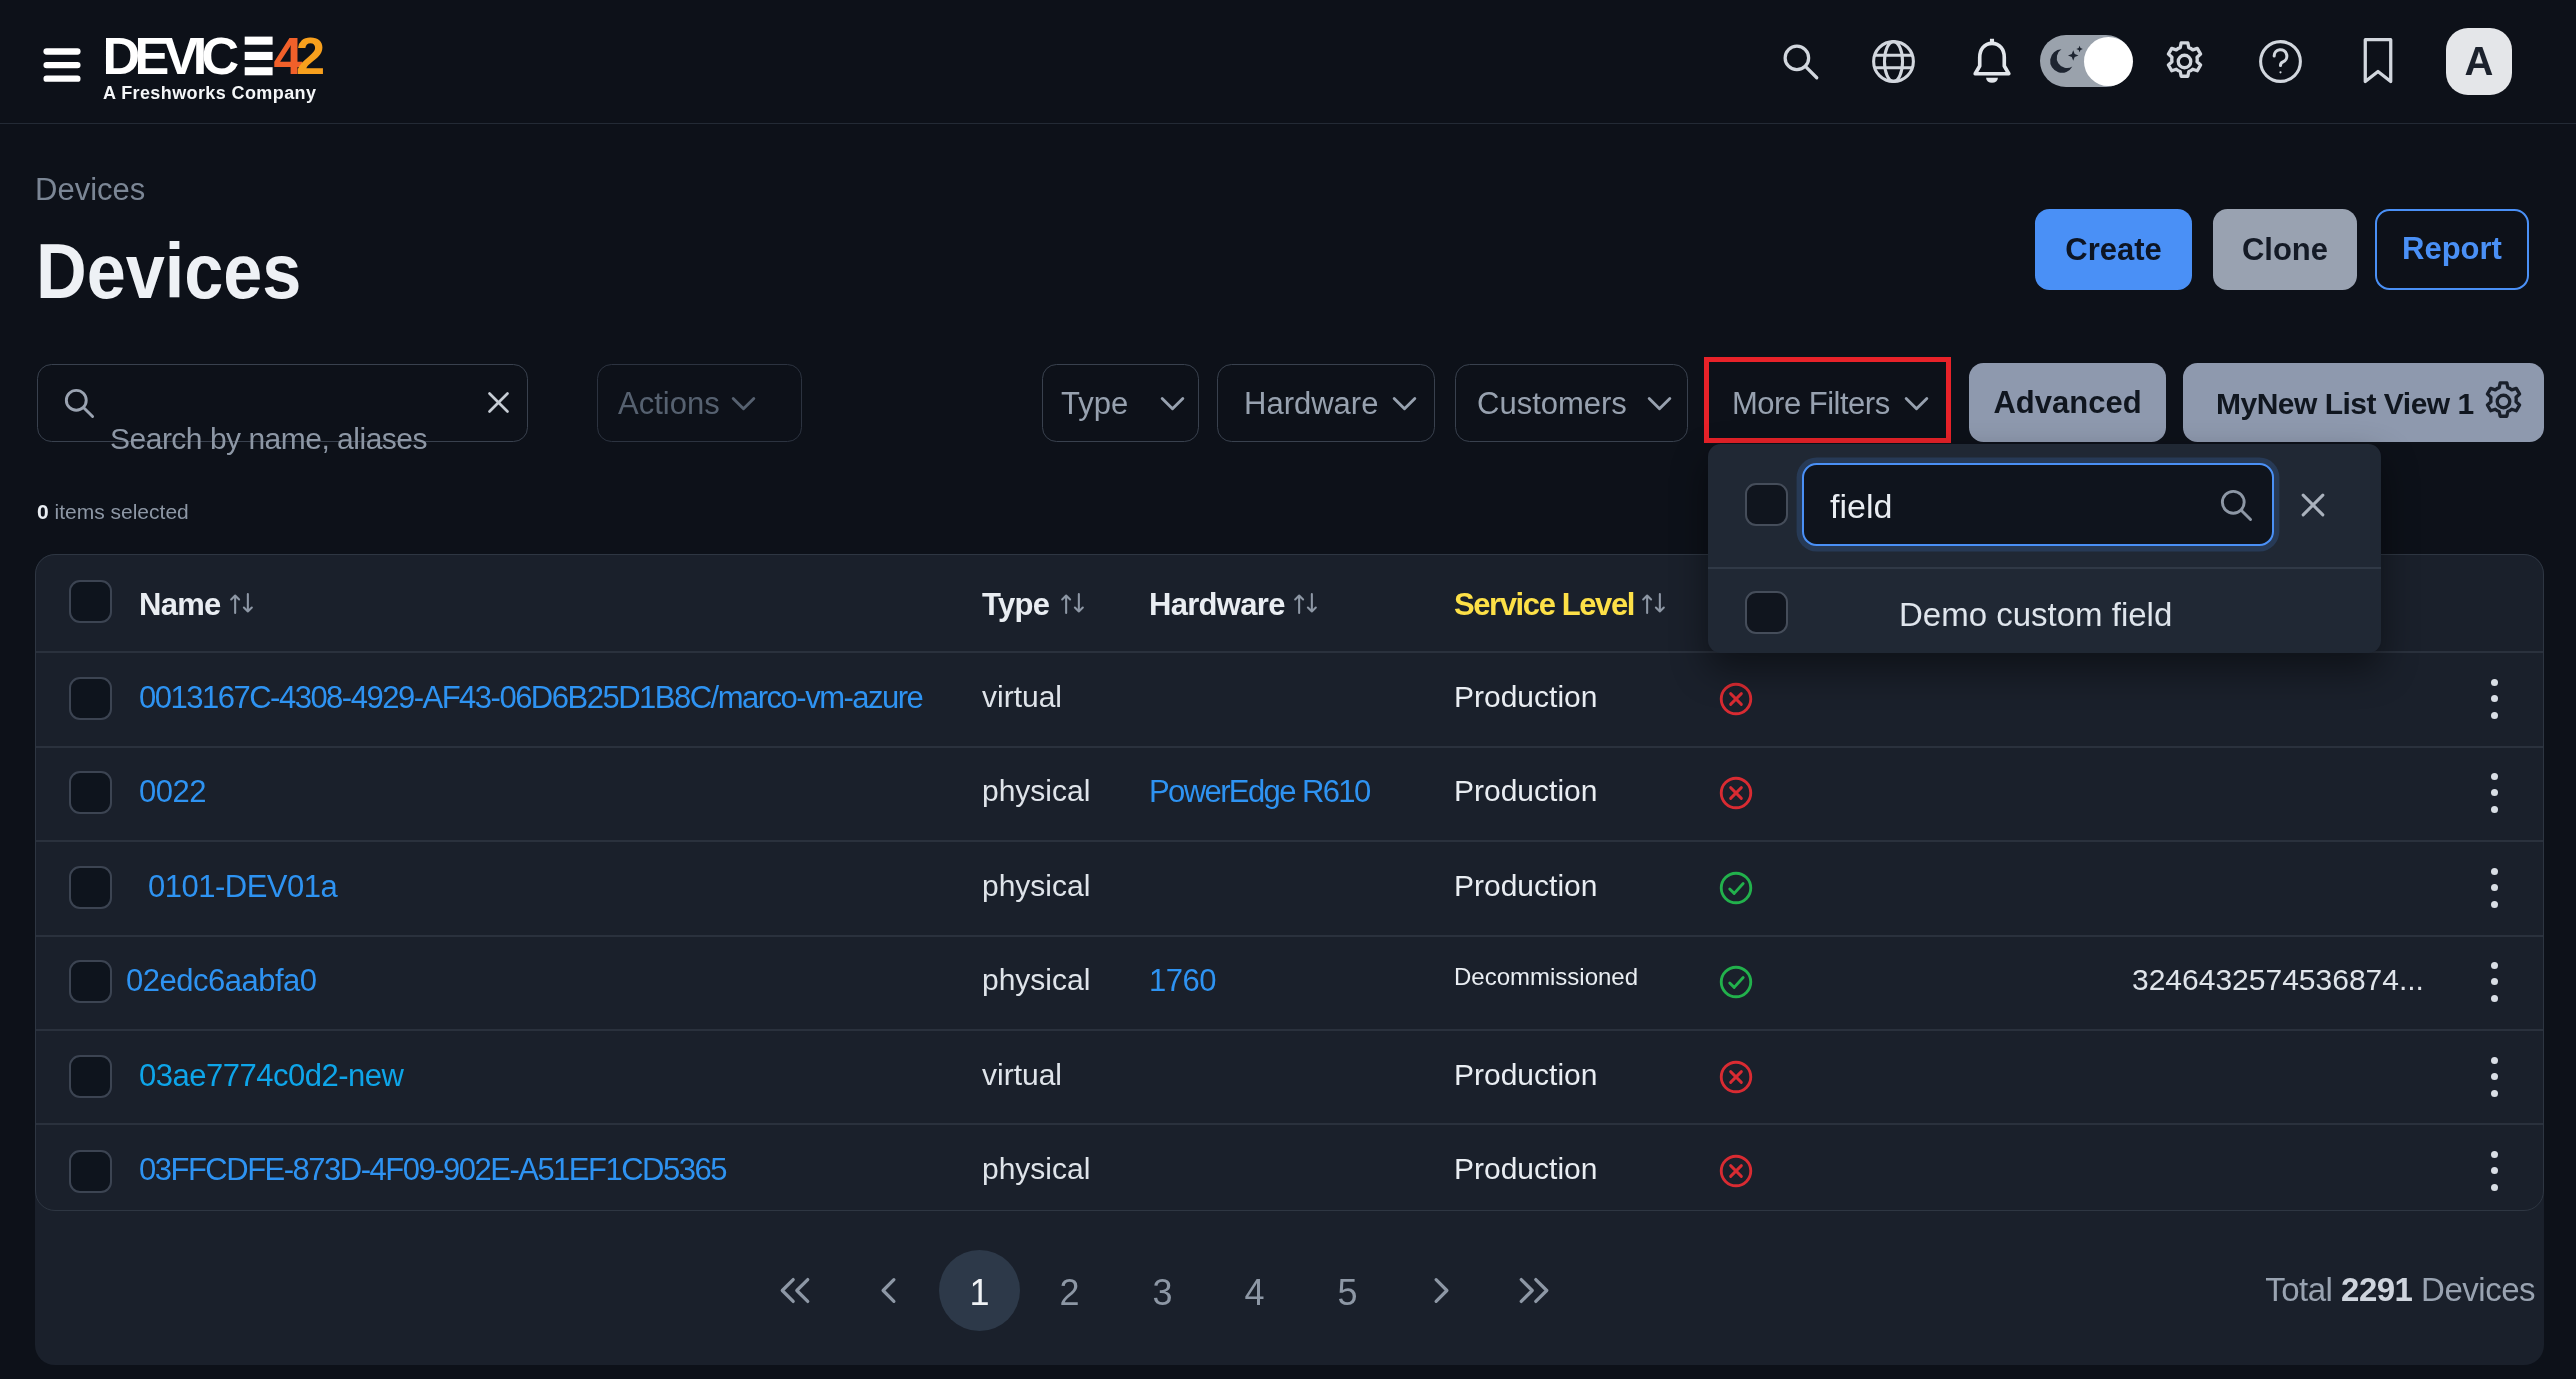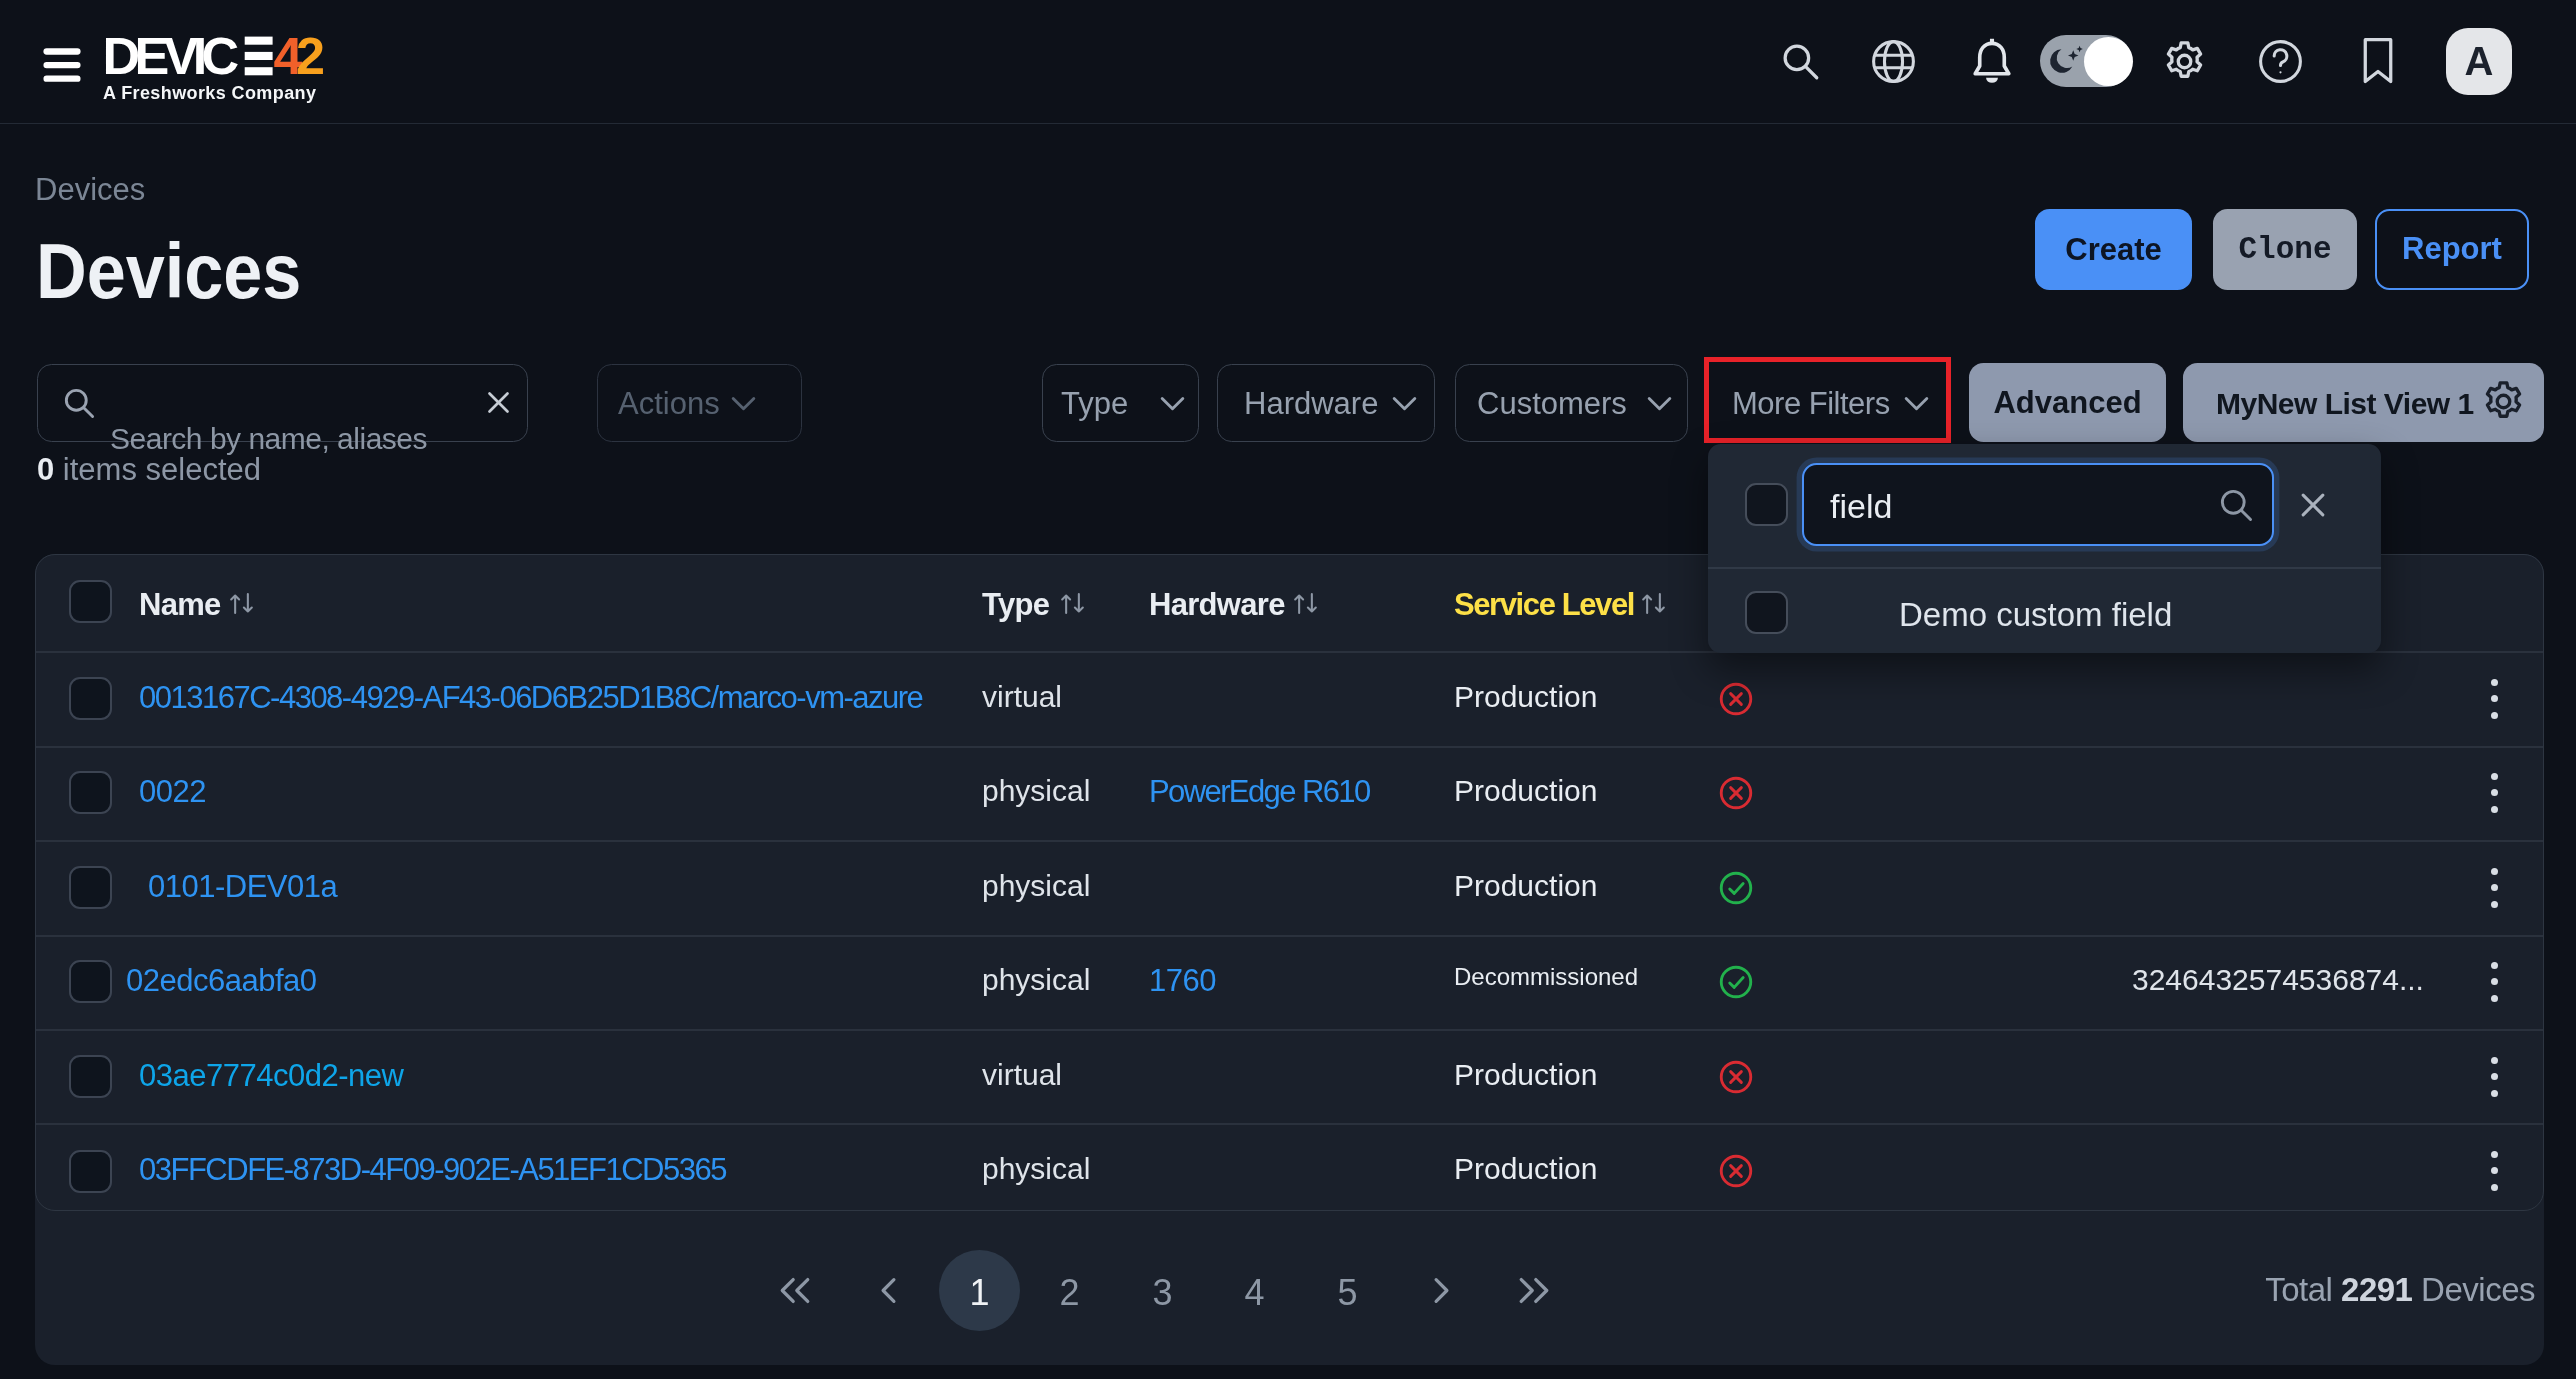--- a/index.html
+++ b/index.html
@@ -68,21 +68,21 @@
 <svg class="abs" style="left:2358px;top:36px;" width="40" height="51" viewBox="0 0 44 56" fill="none" stroke="#d2d7de" stroke-width="3.6" stroke-linejoin="round">
   <path d="M8 4 H36 V50 L22 39 L8 50 Z"></path>
 </svg>
 
 <div class="abs" style="left:2446px;top:28px;width:66px;height:67px;border-radius:22px;background:#e4e6e9;text-align:center;line-height:67px;font-size:40px;font-weight:bold;color:#1c222d;">A</div>
 
 <div class="abs" style="left:35px;top:172px;font-size:31px;color:#7b8695;">Devices</div>
 <div class="abs" style="left:36px;top:226px;font-size:78px;font-weight:bold;color:#eef1f5;transform:scaleX(0.90);transform-origin:0 0;">Devices</div>
 
 <div class="abs" style="left:2035px;top:209px;width:157px;height:81px;border-radius:14.5px;background:#4a90f6;color:#0d1524;font-size:31px;font-weight:bold;text-align:center;line-height:81px;">Create</div>
-<div class="abs" style="left:2213px;top:209px;width:144px;height:81px;border-radius:14.5px;background:#99a2b1;color:#141a26;font-size:31px;font-weight:bold;text-align:center;line-height:81px;font-family:Liberation Mono, monospace;">Clone</div>
+<div class="abs" style="left:2213px;top:209px;width:144px;height:81px;border-radius:14.5px;background:#99a2b1;color:#141a26;font-size:31px;font-weight:bold;text-align:center;line-height:81px;">Clone</div>
 <div class="abs" style="left:2375px;top:209px;width:154px;height:81px;border-radius:14.5px;border:2.7px solid #4a90f6;color:#4a90f6;font-size:31px;font-weight:bold;text-align:center;line-height:75px;">Report</div>
 
 <div class="abs" style="left:37px;top:364px;width:491px;height:78px;border:1.8px solid #39414e;border-radius:14.5px;"></div>
 <svg class="abs" style="left:60px;top:384px;" width="38" height="38" viewBox="0 0 42 42" fill="none" stroke="#9aa3b1" stroke-width="3.2">
   <circle cx="18" cy="18" r="11"></circle>
     <line x1="26.5" y1="26.5" x2="36" y2="36" stroke-linecap="round"></line>
 </svg>
 <div class="abs" style="left:110px;top:386px;font-size:30px;letter-spacing:-0.5px;color:#8d97a5;margin-top:36px;">Search by name, aliases</div>
 <svg class="abs" style="left:485px;top:389px;" width="27" height="27" viewBox="0 0 30 30" stroke="#c6ccd4" stroke-width="3" stroke-linecap="round">
   <line x1="5" y1="5" x2="25" y2="25"></line>
@@ -121,21 +121,21 @@
 
 <div class="abs" style="left:1969px;top:363px;width:197px;height:79px;border-radius:14.5px;background:#8e99ae;color:#10161f;font-size:31px;font-weight:bold;text-align:center;line-height:79px;">Advanced</div>
 
 <div class="abs" style="left:2183px;top:363px;width:361px;height:79px;border-radius:14.5px;background:#8e99ae;"></div>
 <div class="abs" style="left:2216px;top:387px;font-size:30px;letter-spacing:-0.5px;font-weight:bold;color:#10161f;">MyNew List View 1</div>
 <svg class="abs" style="left:2480px;top:378px;" width="47" height="47" viewBox="0 0 24 24" fill="none" stroke="#1a202b" stroke-width="1.7">
   <path d="M10.3 2.5 h3.4 l.5 2.4 a7 7 0 0 1 2 1.16 l2.33-.78 1.7 2.94 -1.83 1.64 a7 7 0 0 1 0 2.3 l1.83 1.64 -1.7 2.94 -2.33-.78 a7 7 0 0 1 -2 1.16 l-.5 2.4 h-3.4 l-.5-2.4 a7 7 0 0 1 -2-1.16 l-2.33.78 -1.7-2.94 1.83-1.64 a7 7 0 0 1 0-2.3 L3.77 8.22 l1.7-2.94 2.33.78 a7 7 0 0 1 2-1.16 Z" stroke-linejoin="round"></path>
   <circle cx="12" cy="12" r="3.2"></circle>
 </svg>
 
-<div class="abs" style="left:37px;top:452px;font-size:31px;color:#8d97a5;"><span style="color:#e9edf2;font-weight:bold;">0</span> items selected</div>
+<div class="abs" style="left:37px;top:500px;font-size:21px;color:#8d97a5;"><span style="color:#e9edf2;font-weight:bold;">0</span> items selected</div>
 
 <div class="abs" style="left:35px;top:554px;width:2509px;height:811px;background:#1a202b;border-radius:20px;"></div>
 
 <div class="abs" style="left:35px;top:554px;width:2509px;height:657px;border:1.8px solid #2e3642;border-radius:20px;"></div>
 
 <div class="abs" style="left:69px;top:580px;width:43px;height:43px;border:2.7px solid #3c4452;border-radius:11px;background:#0e141d;"></div>
 <div class="abs" style="left:139px;top:587px;font-size:31px;letter-spacing:-0.7px;font-weight:bold;color:#e9edf2;">Name</div>
 <svg class="abs" style="left:228px;top:590px;" width="27" height="27" viewBox="0 0 34 34" fill="none" stroke="#8d97a5" stroke-width="2.6" stroke-linecap="round" stroke-linejoin="round">
     <path d="M9 29 V7 M9 7 L4 12 M9 7 L14 12"></path>
     <path d="M25 5 V27 M25 27 L20 22 M25 27 L30 22"></path>

